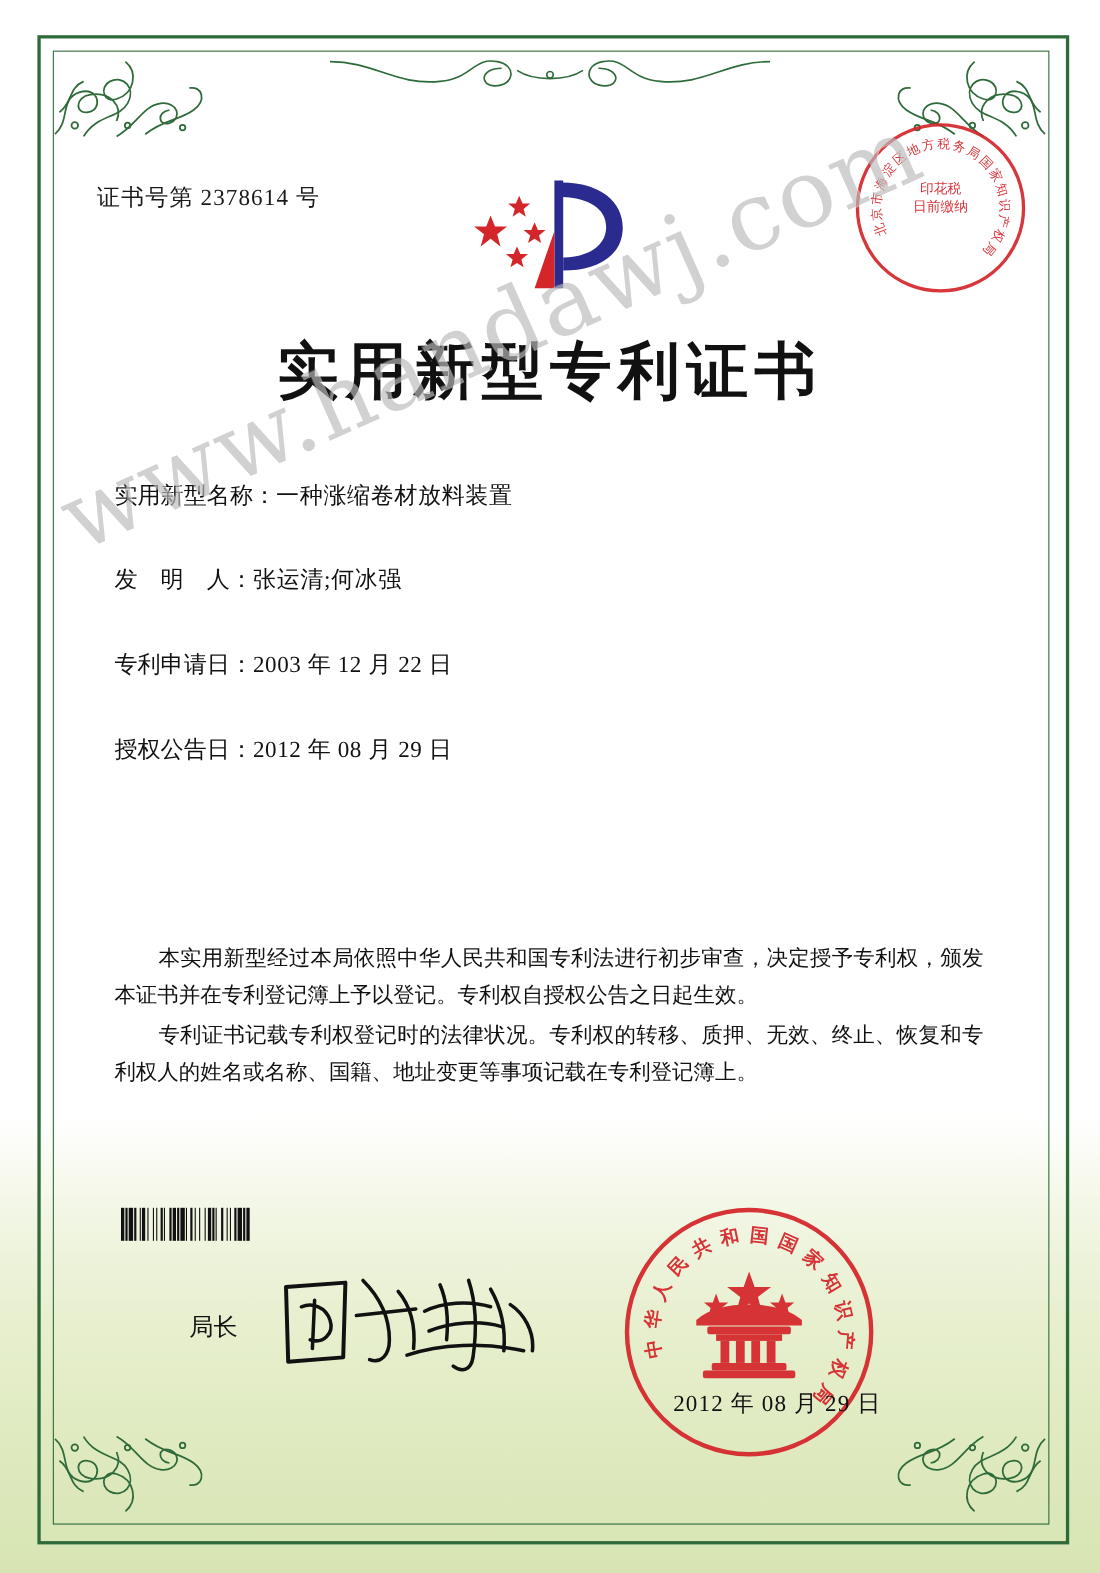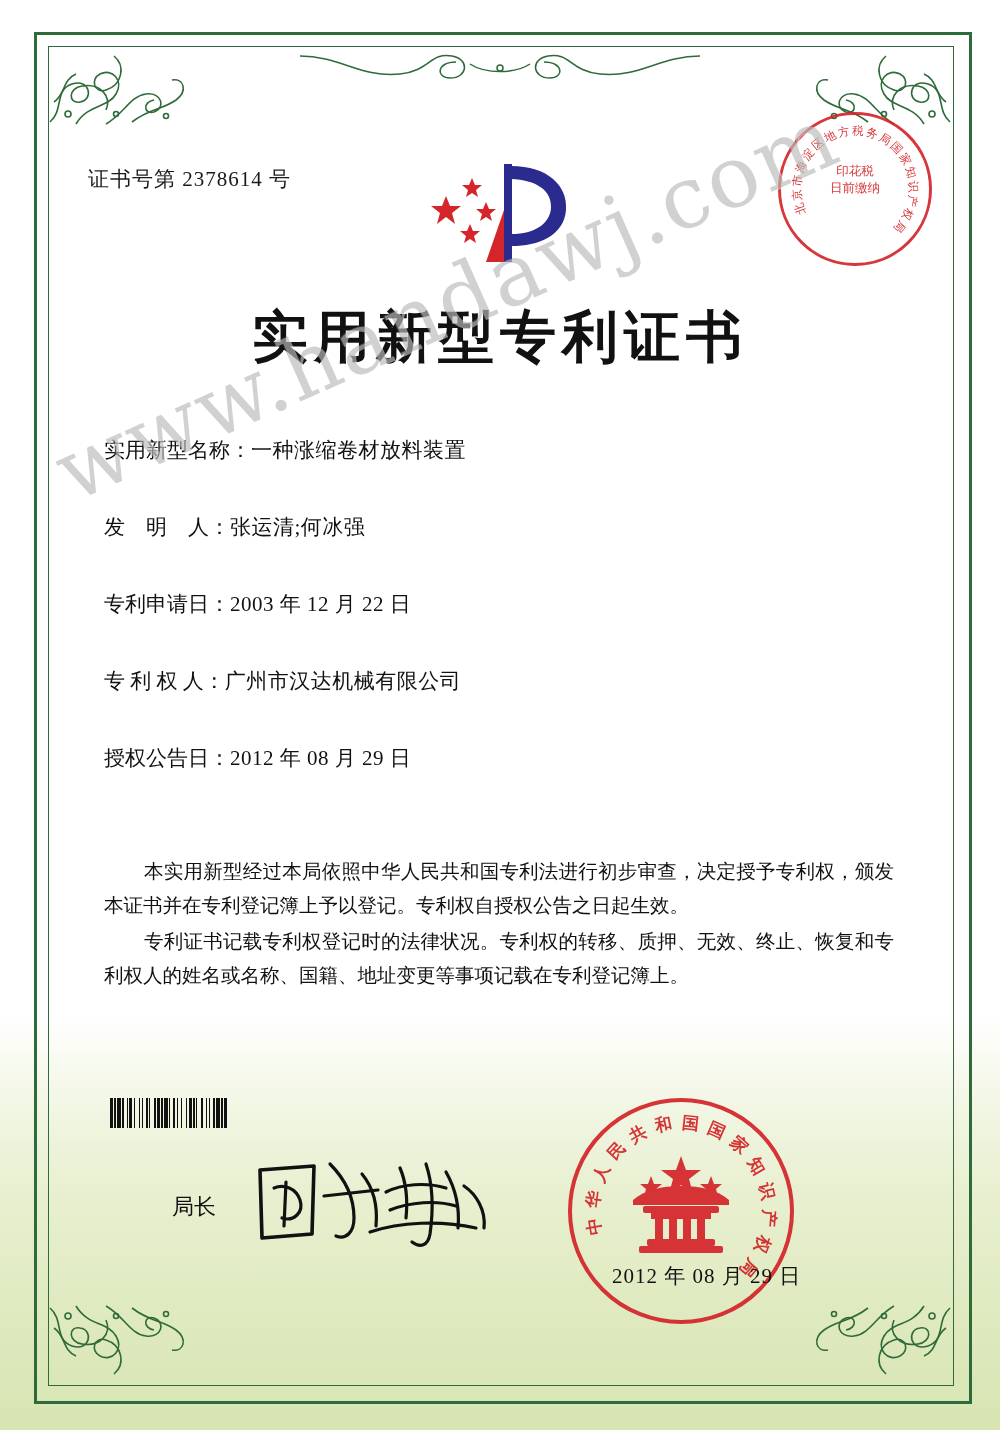--- a/index.html
+++ b/index.html
@@ -317,23 +317,20 @@
 
   <div class="fields">
     <div class="field">
       <span class="lbl">实用新型名称：</span><span class="val">一种涨缩卷材放料装置</span>
     </div>
     <div class="field">
       <span class="lbl">发　明　人：</span><span class="val">张运清;何冰强</span>
     </div>
     <div class="field">
       <span class="lbl">专利申请日：</span><span class="val">2003 年 12 月 22 日</span>
-    </div>
-    <div class="field">
-      <span class="lbl">专 利 权 人：</span><span class="val">广州市汉达机械有限公司</span>
     </div>
     <div class="field">
       <span class="lbl">授权公告日：</span><span class="val">2012 年 08 月 29 日</span>
     </div>
   </div>
 
   <div class="body-text">
     <p>本实用新型经过本局依照中华人民共和国专利法进行初步审查，决定授予专利权，颁发本证书并在专利登记簿上予以登记。专利权自授权公告之日起生效。</p>
     <p>专利证书记载专利权登记时的法律状况。专利权的转移、质押、无效、终止、恢复和专利权人的姓名或名称、国籍、地址变更等事项记载在专利登记簿上。</p>
   </div>

